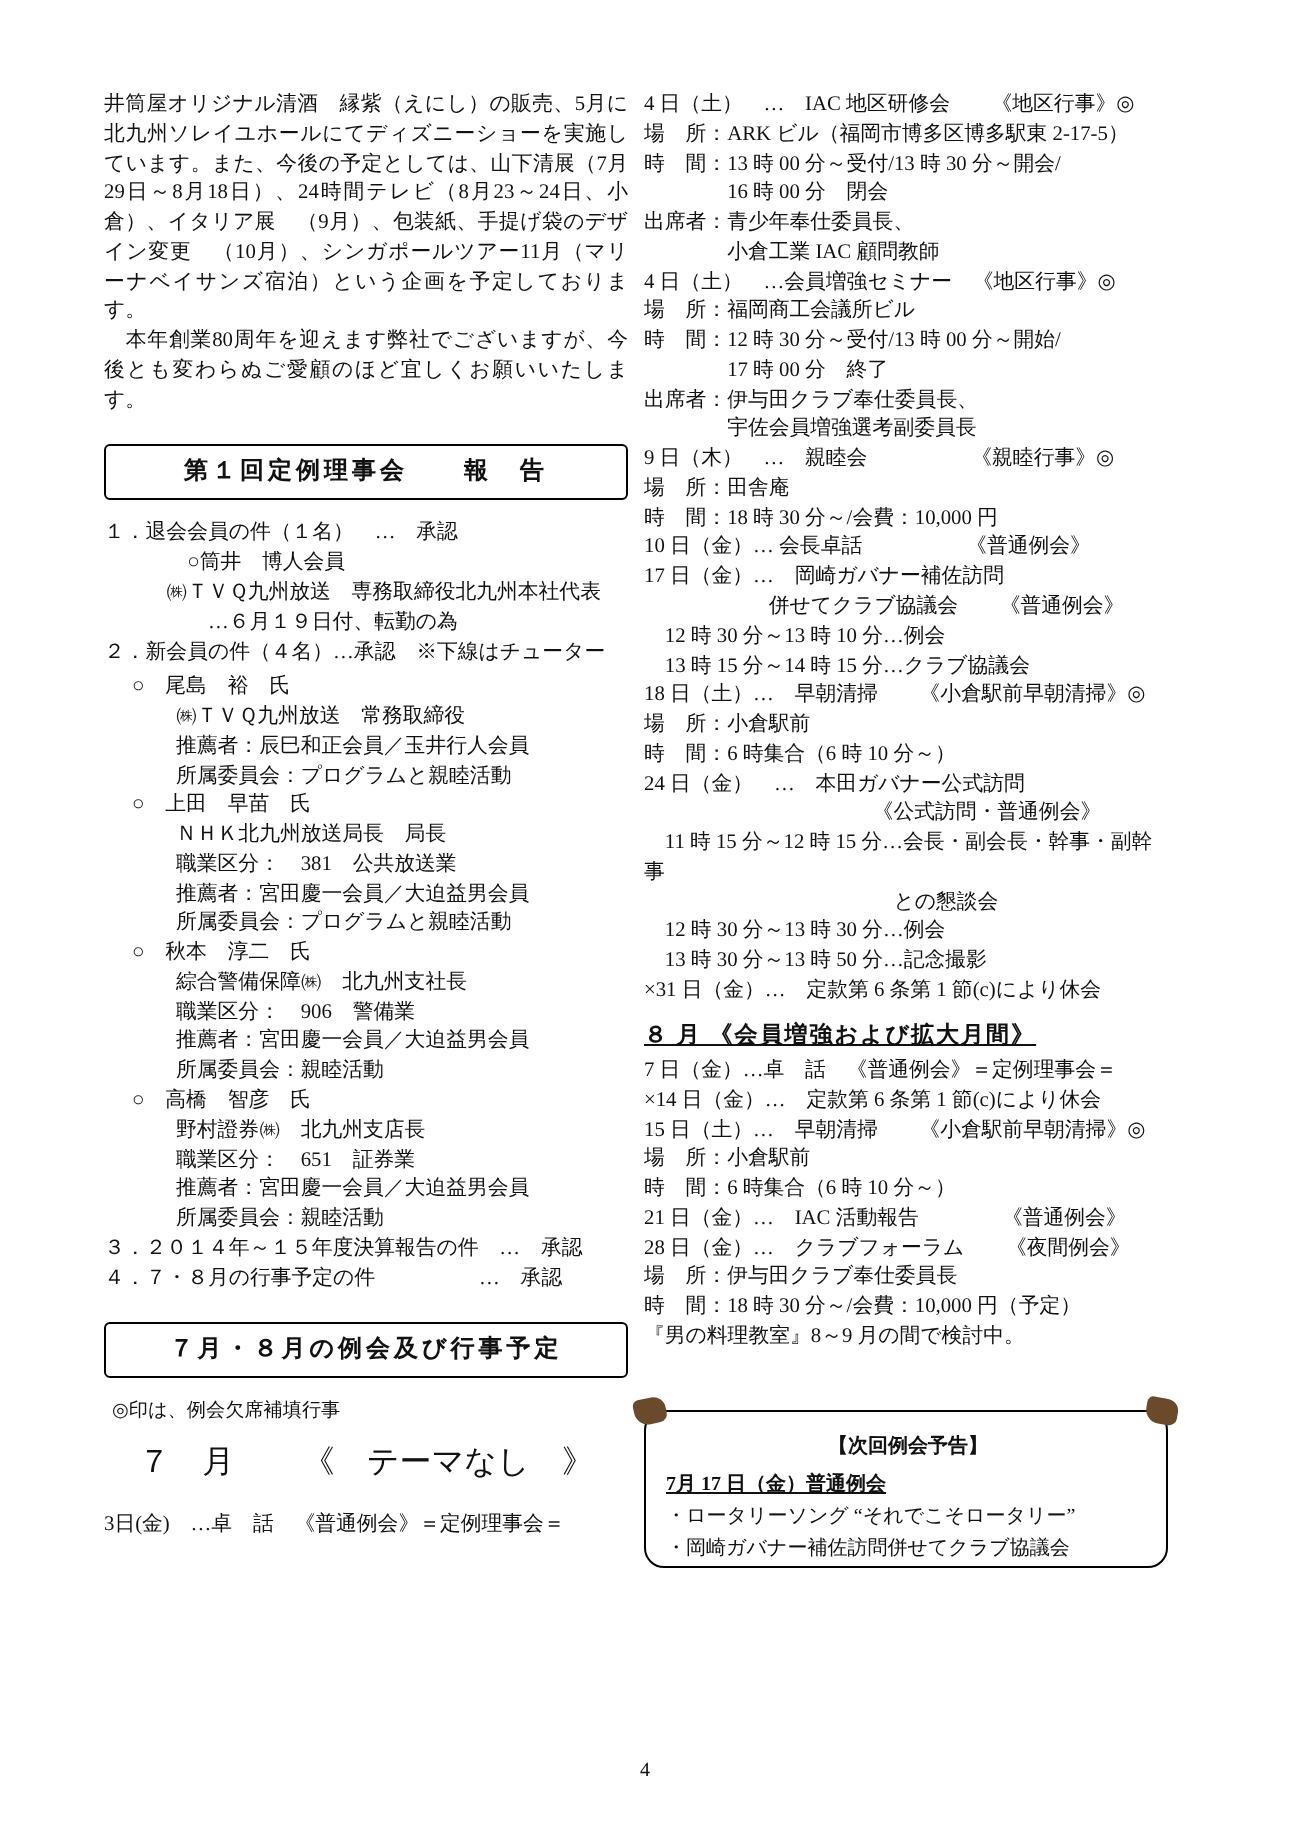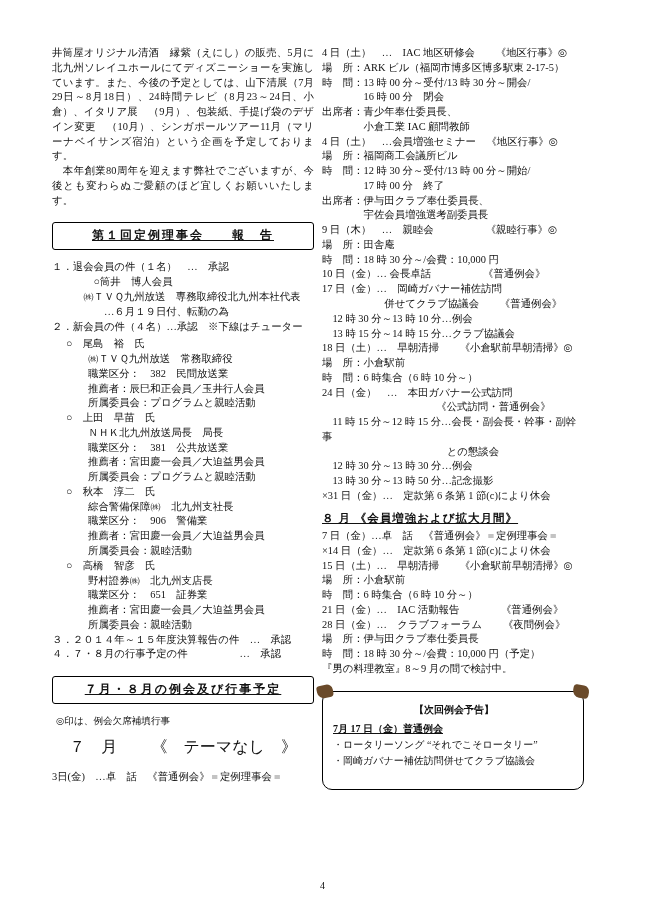--- a/index.html
+++ b/index.html
@@ -42,21 +42,20 @@
 
   .boxhead {
     border: 1px solid #000;
     border-radius: 3px;
     text-align: center;
     font-size: 12px;
     font-weight: bold;
     padding: 4px 0 5px 0;
     margin: 14px 0 10px 0;
     letter-spacing: 2px;
-    text-decoration: underline;
   }
   .boxhead.small { font-size: 12px; }
   .li {
     margin: 0;
     white-space: pre-wrap;
   }
   .li.ind {
     padding-left: 14px;
   }
   .li.ind3 {
@@ -86,24 +85,24 @@
     margin: 8px 0 6px 0;
   }
   .note-line {
     font-size: 9.6px;
     margin: 2px 0 4px 4px;
   }
 
   
   .announce {
     position: relative;
-    margin-top: 14px;
+    margin-top: 28px;
     border: 1.4px solid #000;
     border-radius: 10px;
-    padding: 10px 8px 20px 10px;
+    padding: 10px 8px 0 10px;
     font-size: 10px;
     line-height: 1.6;
   }
   .announce .title {
     text-align: center;
     font-weight: bold;
     margin-bottom: 3px;
   }
   .announce .datel {
     text-decoration: underline;
@@ -144,21 +143,20 @@
       <div class="li">　　　　○筒井　博人会員</div>
       <div class="li">　　　㈱ＴＶＱ九州放送　専務取締役北九州本社代表</div>
       <div class="li">　　　　　…６月１９日付、転勤の為</div>
       <div class="li">２．新会員の件（４名）…承認　※下線はチューター</div>
 
       <div class="gap-sm"></div>
 
       <div>
         <div class="li ind">○　尾島　裕　氏</div>
         <div class="li ind3">㈱ＴＶＱ九州放送　常務取締役</div>
-        <div class="li ind3">職業区分：　382　民間放送業</div>
         <div class="li ind3 u">推薦者：辰巳和正会員／玉井行人会員</div>
         <div class="li ind3">所属委員会：プログラムと親睦活動</div>
       </div>
 
       <div>
         <div class="li ind">○　上田　早苗　氏</div>
         <div class="li ind3">ＮＨＫ北九州放送局長　局長</div>
         <div class="li ind3">職業区分：　381　公共放送業</div>
         <div class="li ind3 u">推薦者：宮田慶一会員／大迫益男会員</div>
         <div class="li ind3">所属委員会：プログラムと親睦活動</div>

